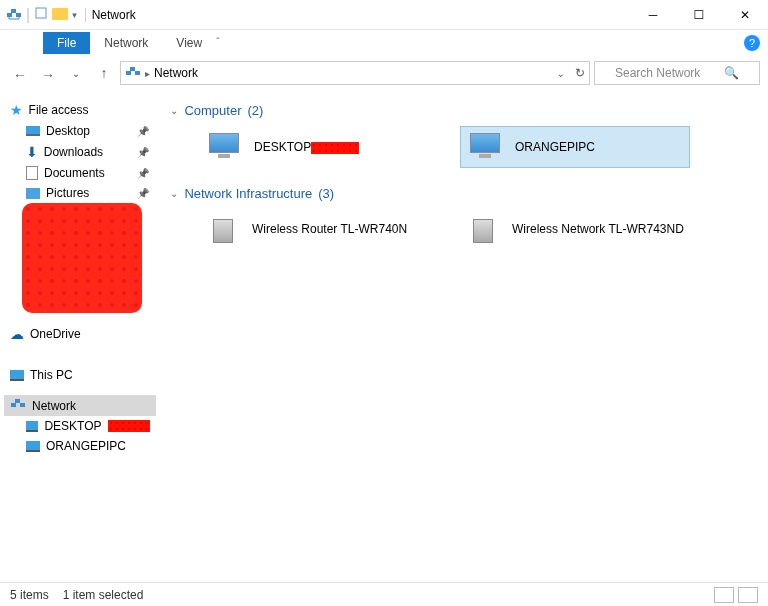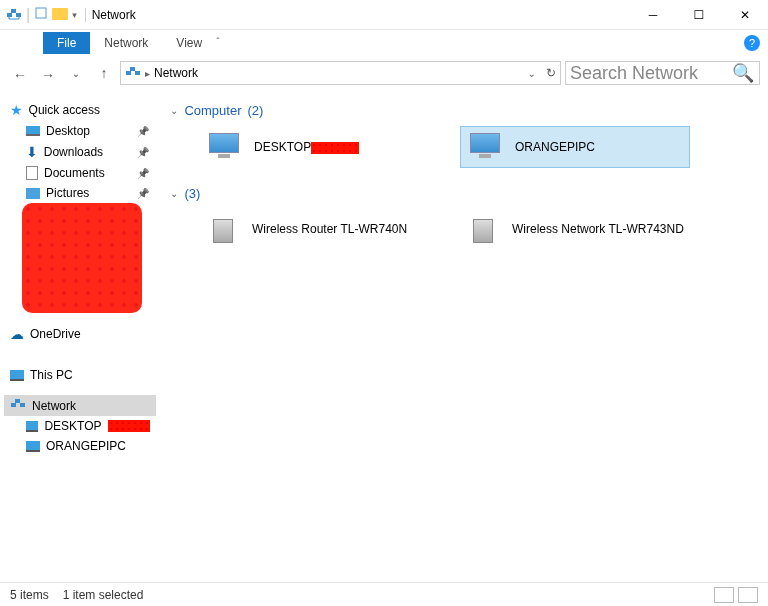--- a/index.html
+++ b/index.html
@@ -11,21 +11,21 @@
 .win-controls div { width:46px; height:30px; display:flex; align-items:center; justify-content:center; font-size:12px; }
 .menubar { height:25px; display:flex; align-items:center; font-size:12px; }
 .file-tab { background:#1979ca; color:#fff; padding:4px 14px;margin-left:43px; }
 .menu-item { padding:4px 14px; color:#444; }
 .help-icon { margin-left:auto; margin-right:8px; width:16px; height:16px; border-radius:50%; background:#1e90ff; color:#fff; font-size:11px; display:flex; align-items:center; justify-content:center; }
 .chev-up { margin-right:8px; font-size:10px; color:#666; }
 .addressbar { height:36px; display:flex; align-items:center; padding:0 8px; gap:4px; }
 .nav-arrow { width:24px; height:24px; display:flex; align-items:center; justify-content:center; color:#555; font-size:14px; }
 .address-field { flex:1; height:24px; border:1px solid #ccc; display:flex; align-items:center; font-size:12px; padding:0 4px; gap:4px; }
 .address-field .crumb { display:flex; align-items:center; gap:6px; }
-.search-field { width:195px; height:24px; border:1px solid #ccc; display:flex; align-items:center; font-size:18px; padding:0 4px; color:#888; }
+.search-field { width:166px; height:24px; border:1px solid #ccc; display:flex; align-items:center; font-size:12px; padding:0 20px; color:#888; }
 .search-field .mag { margin-left:auto; color:#777; }
 .ref { color:#555; }
 .body { display:flex; height:491px; }
 .sidebar { width:160px; padding:8px 4px; font-size:12px; overflow:hidden; }
 .side-item { display:flex; align-items:center; gap:6px; padding:3px 6px; }
 .side-item.pinned::after { content:"📌"; margin-left:auto; color:#777; font-size:10px; filter:grayscale(1); }
 .side-item.sel { background:#d8d8d8; }
 .side-sub { padding-left:22px; }
 .side-gap { height:10px; }
 .redacted { width:120px; height:110px; margin-left:18px; background:radial-gradient(circle,#e00 20%, transparent 21%) 0 0/12px 12px,#f10; border-radius:10px; opacity:.9; }
@@ -113,21 +113,21 @@
     <span>Search Network</span>
     <span class="mag">🔍</span>
   </div>
 </div>
 
 <div class="body">
 
   <div class="sidebar">
     <div class="side-item">
       <span class="ic-star">★</span>
-      <span>Quick access</span>
+      <span>File access</span>
     </div>
     <div class="side-item side-sub pinned">
       <span class="ic-desktop"></span>
       <span>Desktop</span>
     </div>
     <div class="side-item side-sub pinned">
       <span class="ic-dl">⬇</span>
       <span>Downloads</span>
     </div>
     <div class="side-item side-sub pinned">
@@ -189,20 +189,21 @@
         <div class="pc-icon">
             <div class="mon"></div>
             <div class="base"></div>
           </div>
         <span class="tile-label">ORANGEPIPC</span>
       </div>
     </div>
 
     <div class="group-hdr">
       <span class="caret">⌄</span>
+      <span>Network Infrastructure</span>
       <span>(3)</span>
     </div>
     <div class="grid">
       <div class="tile">
         <div class="router-icon">
             <div class="box"></div>
           </div>
         <span class="tile-label">Wireless Router TL-WR740N</span>
       </div>
       <div class="tile">

